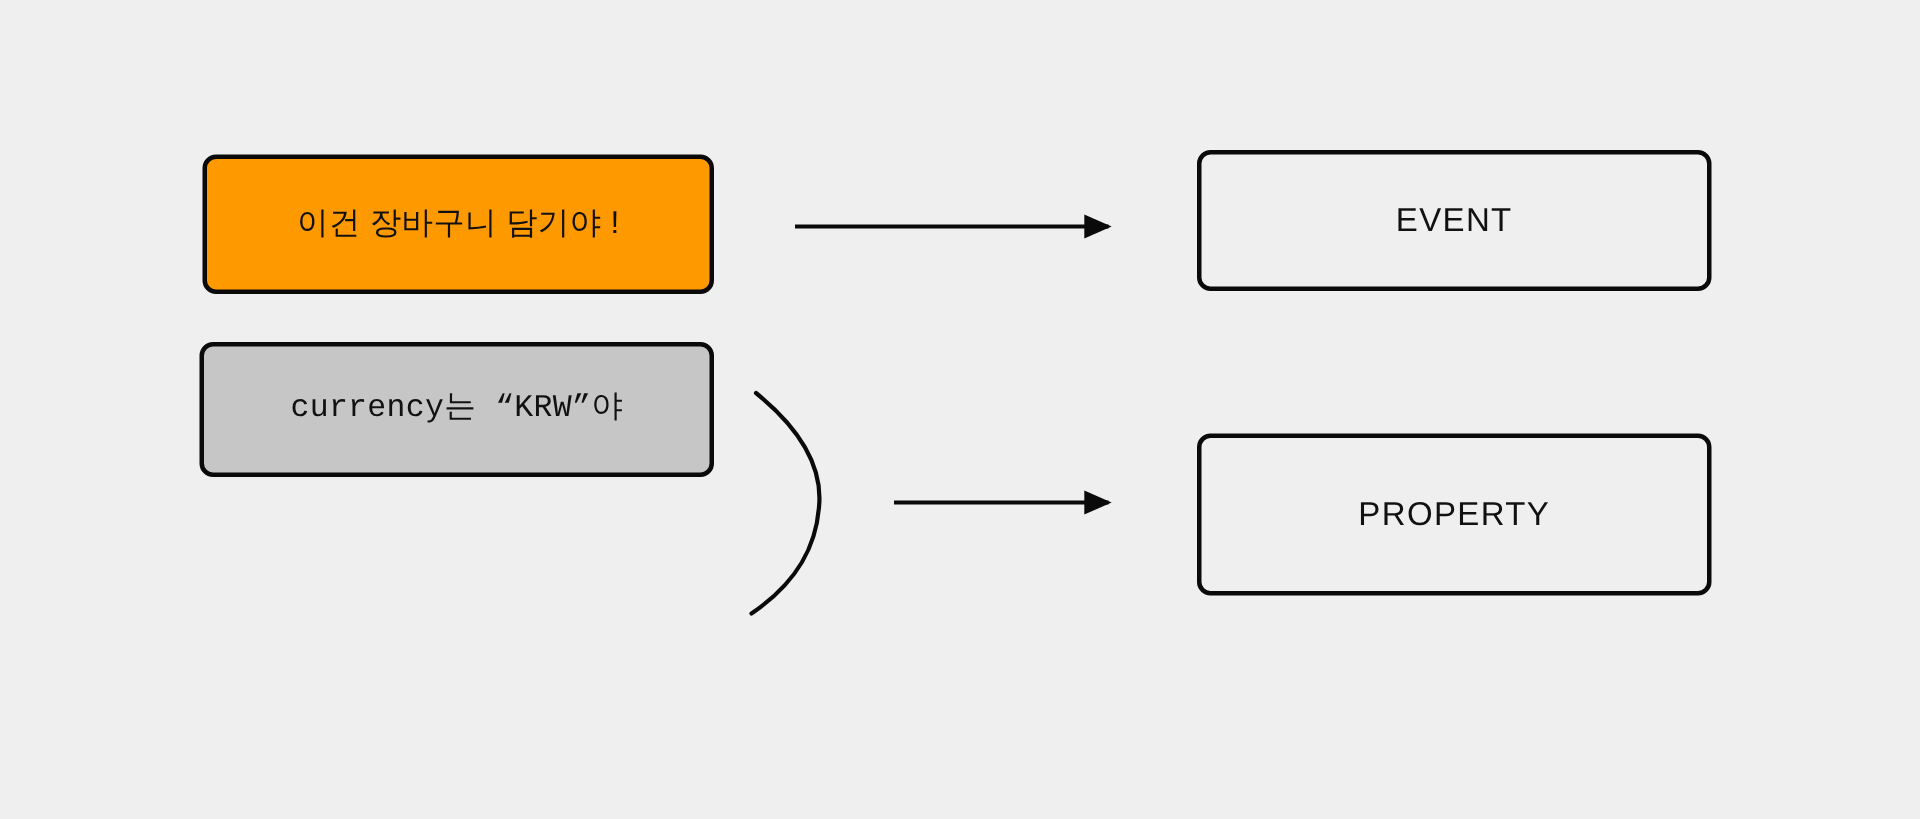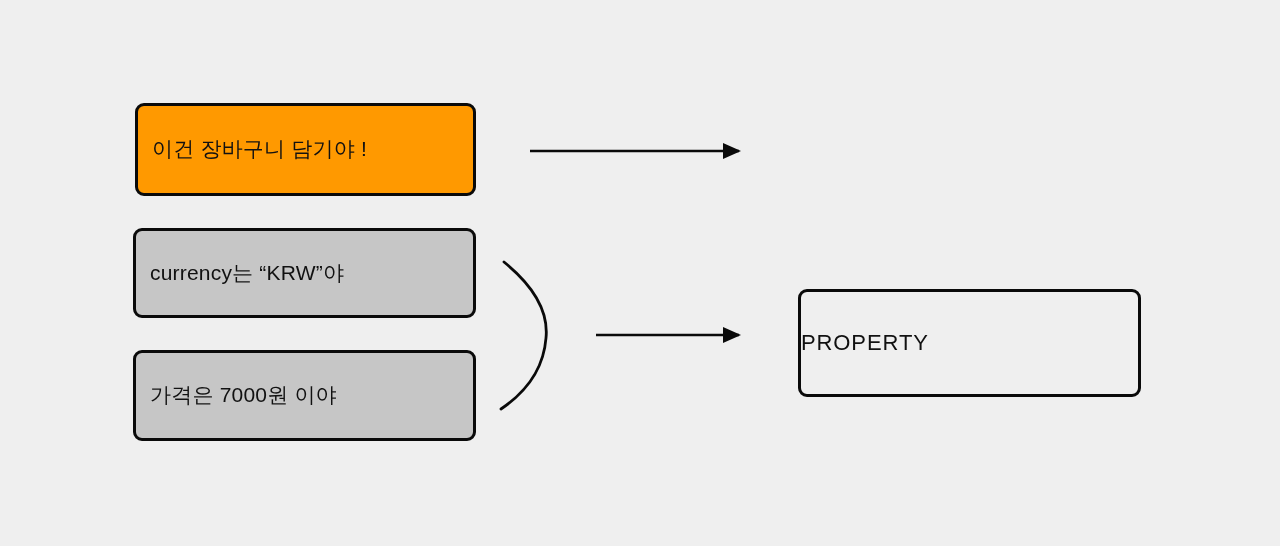--- a/index.html
+++ b/index.html
@@ -20,35 +20,35 @@
     background: #efefef;
   }
 
   .node {
     position: absolute;
     box-sizing: border-box;
     border: 3px solid #0a0a0a;
     border-radius: 9px;
     display: flex;
     align-items: center;
-    justify-content: flex-start;
+    justify-content: center;
     text-align: center;
     color: #111111;
     letter-spacing: 0.2px;
   }
 
   
   .node.utterance {
     font-size: 21px;
     font-weight: 400;
     line-height: 1.25;
     padding: 0 14px;
   }
   .node.filled-orange { background: #ff9900; }
-  .node.filled-gray   { background: #c6c6c6; }
+  .node.filled-gray   { background: #c6c6c6; font-family: Liberation Mono, monospace; }
 
   
   .node.concept {
     background: transparent;
     font-size: 22px;
     font-weight: 400;
     letter-spacing: 0.9px;
   }
 
   
@@ -88,22 +88,22 @@
   </svg>
 
   <div id="box-intent" class="node utterance filled-orange">
     <span>이건 장바구니 담기야 !</span>
   </div>
 
   <div id="box-currency" class="node utterance filled-gray">
     <span>currency는 “KRW”야</span>
   </div>
 
-  <div id="box-price" class="node utterance filled-gray">
-    <span>가격은 7000원 이야</span>
+
+  <div id="box-event" class="node concept">
+    <span>EVENT</span>
   </div>
-
 
   <div id="box-property" class="node concept">
     <span>PROPERTY</span>
   </div>
 
 </div>
 
 </body></html>

